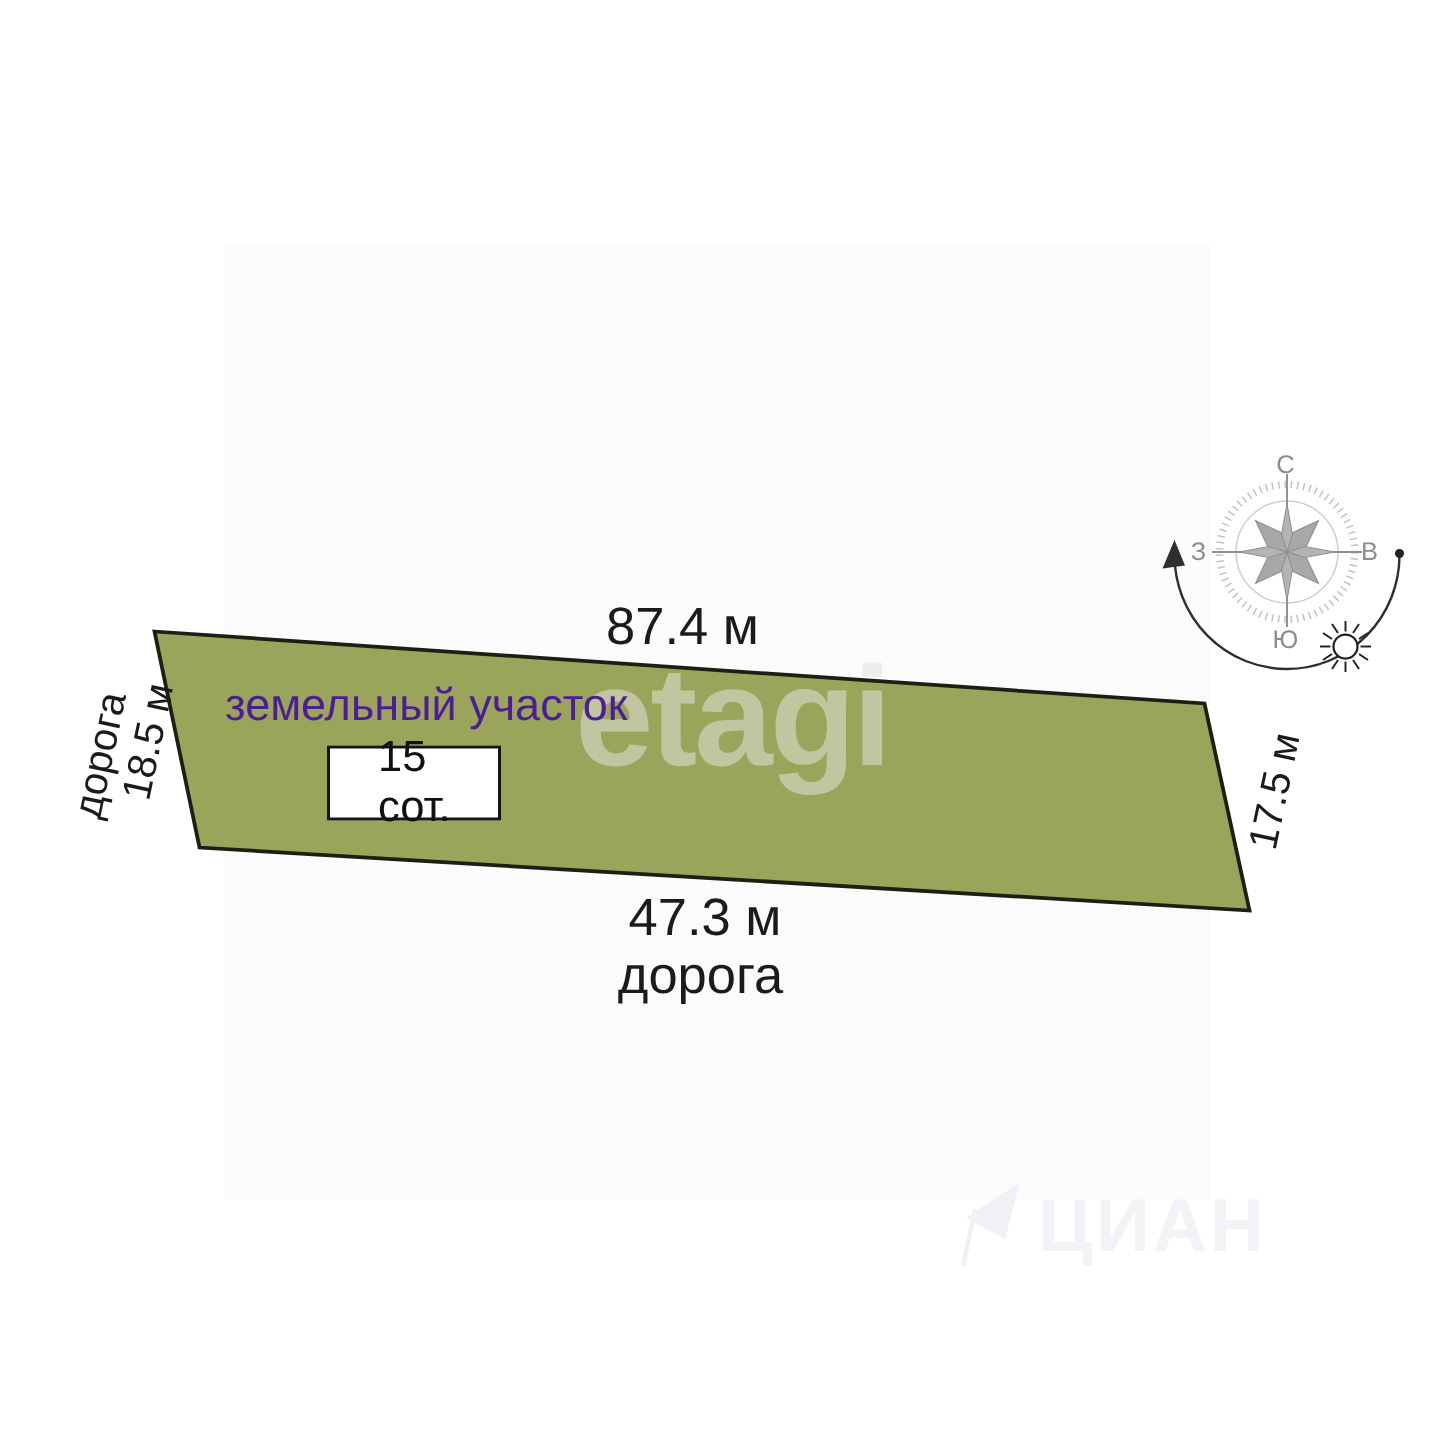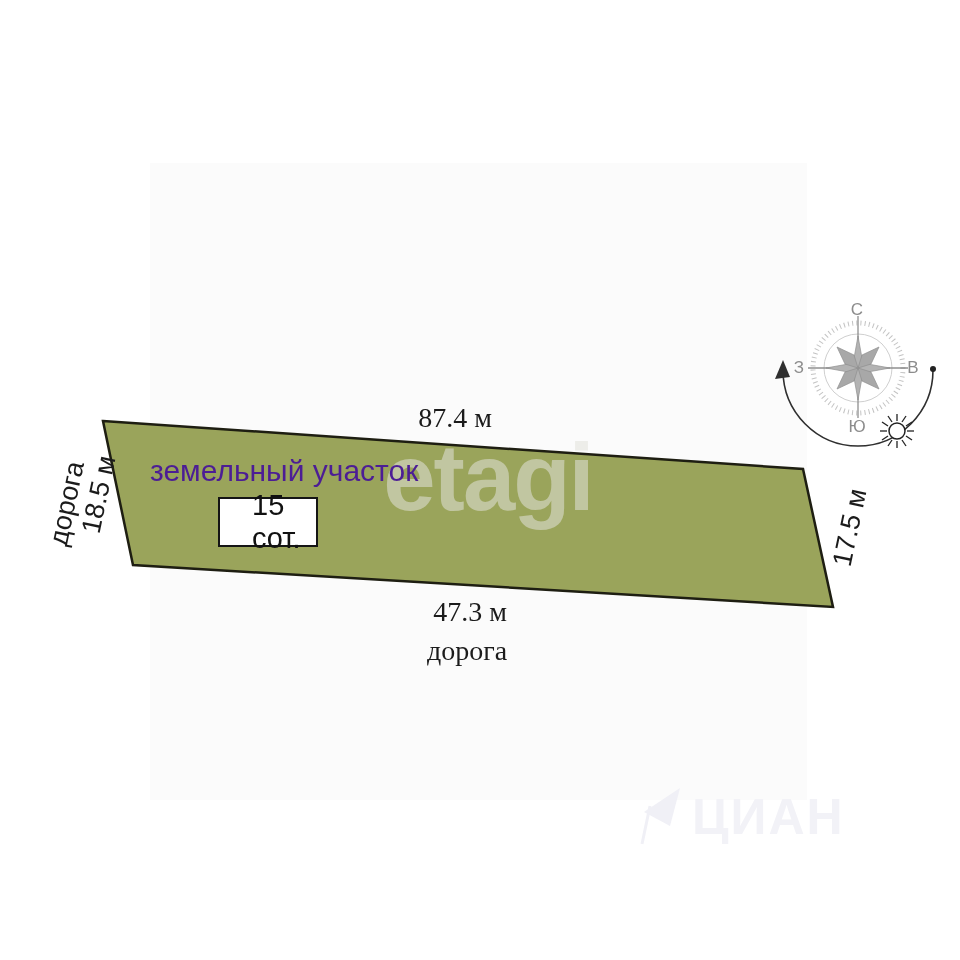--- a/index.html
+++ b/index.html
@@ -4,25 +4,25 @@
 <style>
   html,body { margin:0; padding:0; }
   .canvas {
     position:relative; width:960px; height:960px; background:#ffffff;
     font-family:"Liberation Sans", sans-serif; overflow:hidden;
   }
   .tint { position:absolute; left:150px; top:163px; width:657px; height:637px;
           background:rgba(168,168,182,0.05); }
   svg.scene { position:absolute; left:0; top:0; }
   .lbl { position:absolute; color:#1b1b1b; text-align:center; white-space:nowrap; }
-  .dim { font-size:28px; line-height:30px;font-family:Liberation Serif, serif; }
+  .dim { font-size:35px; line-height:30px; }
   .rot { transform:rotate(-78deg); transform-origin:center; font-size:27px; line-height:29px; }
   .plot-label { font-size:30px; line-height:32px; color:#4c1d95; font-weight:normal; }
   .area-box {
-    position:absolute; left:218px; top:497px; width:100px; height:50px;
+    position:absolute; left:218px; top:497px; width:116px; height:50px;
     background:#ffffff; border:2px solid #151515; box-sizing:border-box;
     display:flex; align-items:center; justify-content:center;
     font-size:29px; color:#111111;padding-left:32px;
   }
   .compass-letter { position:absolute; width:24px; text-align:center;
     font-size:17px; line-height:20px; color:#8c8c8c; }
   .wm-etagi {
     position:absolute; left:352px; top:425px; width:272px; text-align:center;
     font-size:94px; line-height:105px; font-weight:bold; letter-spacing:-2px;
     color:rgba(226,226,218,0.55); pointer-events:none;

